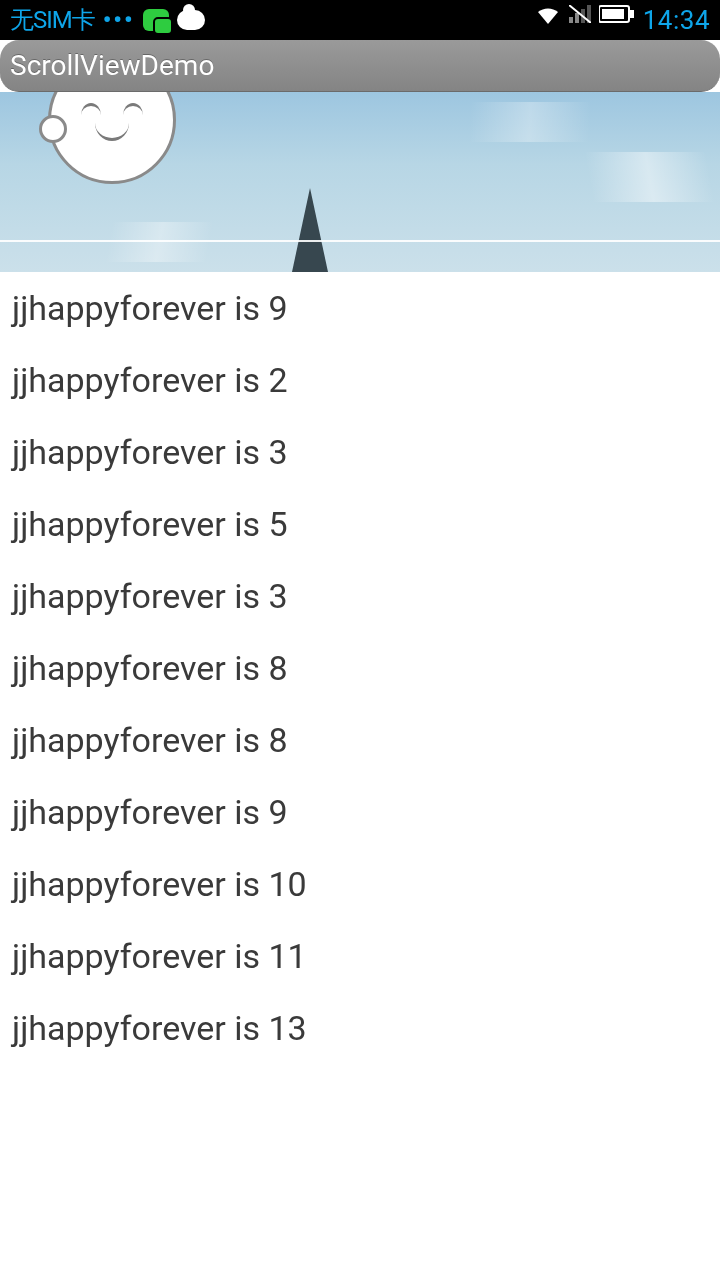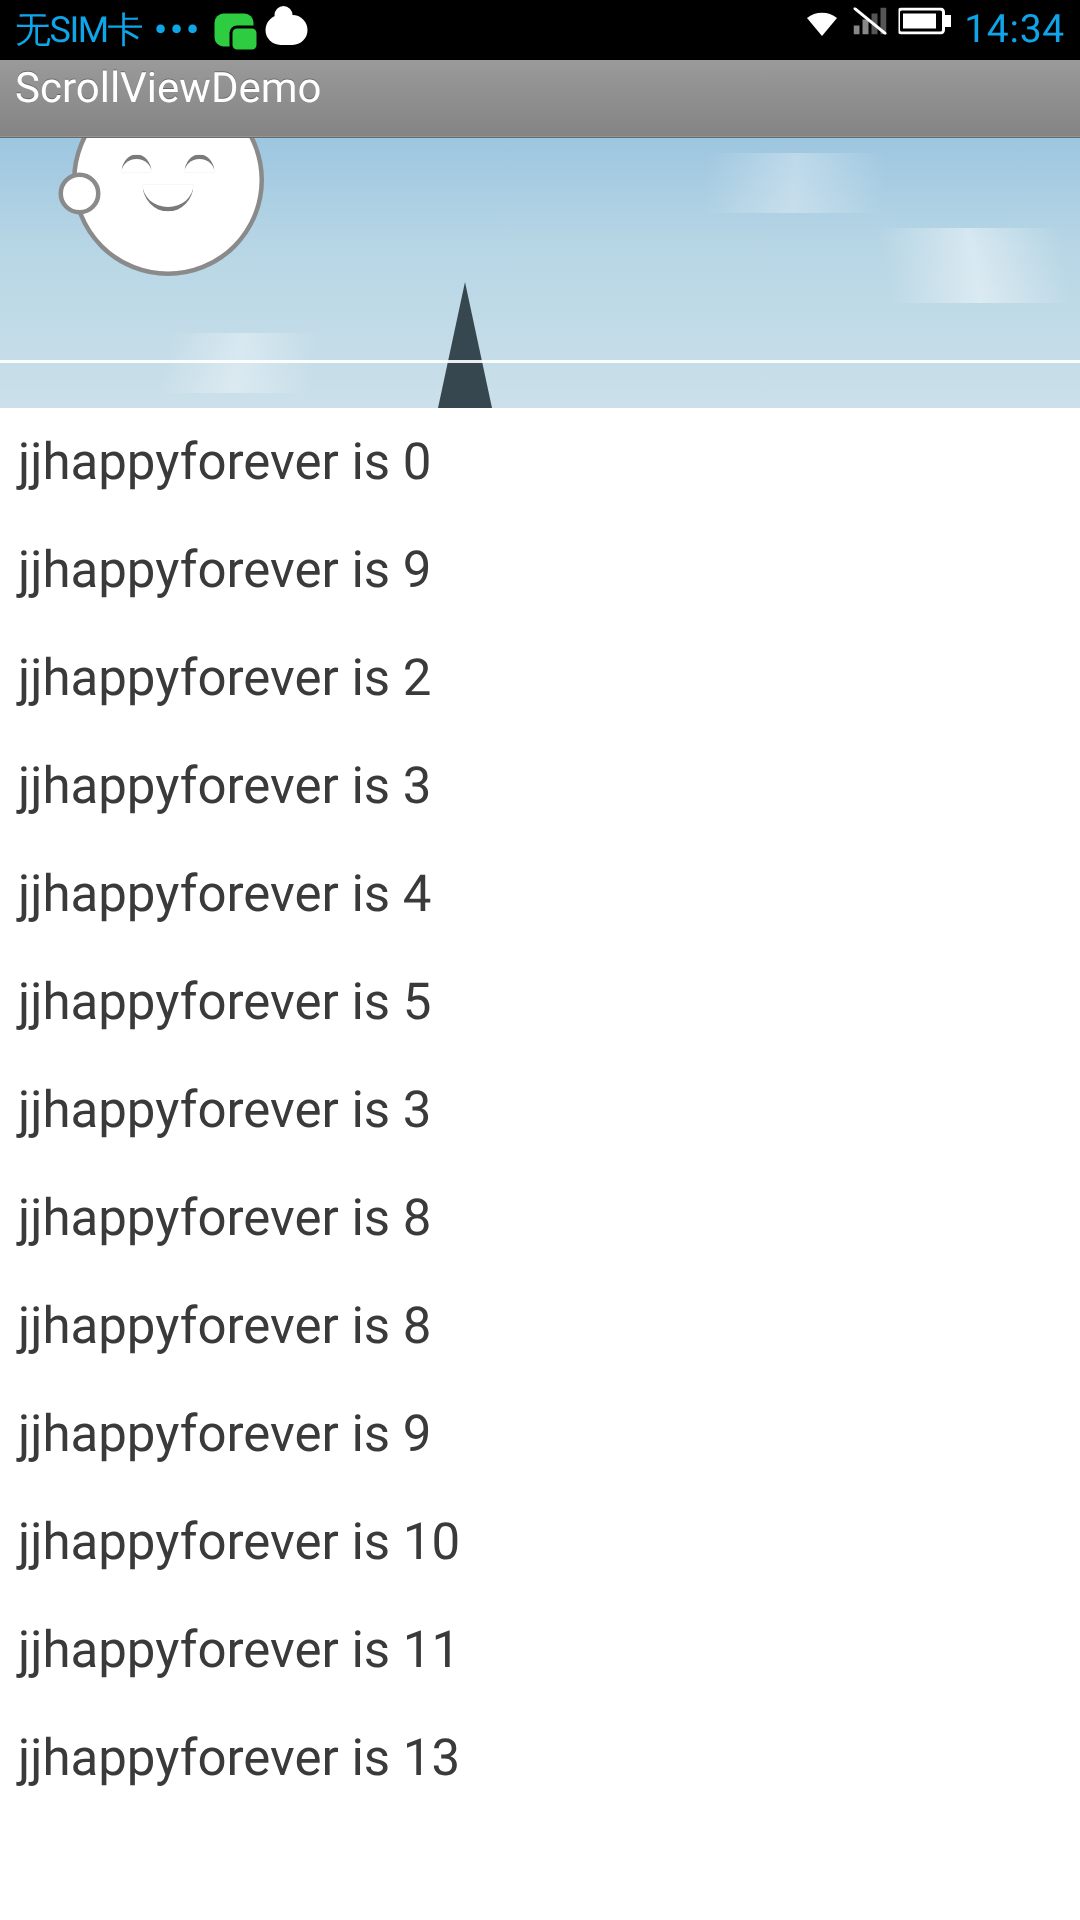--- a/index.html
+++ b/index.html
@@ -57,25 +57,26 @@
     }
     .wifi-icon svg, .signal-icon svg, .battery-icon svg { display: block; }
     .clock { font-size: 26px; font-weight: 400; letter-spacing: 0.5px; }
 
     
     .app-bar {
       height: 52px;
       background: linear-gradient(#9a9a9a, #848484);
       color: #ffffff;
       display: flex;
-      align-items: flex-end;
+      align-items: center;
       padding: 16px 10px;
       font-size: 28px;
       text-shadow: 0 -1px 0 rgba(0,0,0,.3);
       border-bottom: 1px solid #6b6b6b;
+      border-radius: 19px;
     }
 
     
     .hero {
       height: 180px;
       position: relative;
       overflow: hidden;
       background: linear-gradient(180deg, #9dc6e0 0%, #b7d6e5 40%, #cbe0ea 100%);
     }
     
@@ -210,35 +211,29 @@
       <div class="mouth"></div>
     </div>
     <div class="balloon-hand"></div>
   </div>
   <div class="sail"></div>
   <div class="hero-divider"></div>
 </div>
 
 <div class="list">
   <div class="list-item">
-      <span>jjhappyforever is 0</span>
-    </div>
-  <div class="list-item">
       <span>jjhappyforever is 9</span>
     </div>
   <div class="list-item">
       <span>jjhappyforever is 2</span>
     </div>
   <div class="list-item">
       <span>jjhappyforever is 3</span>
     </div>
   <div class="list-item">
-      <span>jjhappyforever is 4</span>
-    </div>
-  <div class="list-item">
       <span>jjhappyforever is 5</span>
     </div>
   <div class="list-item">
       <span>jjhappyforever is 3</span>
     </div>
   <div class="list-item">
       <span>jjhappyforever is 8</span>
     </div>
   <div class="list-item">
       <span>jjhappyforever is 8</span>

